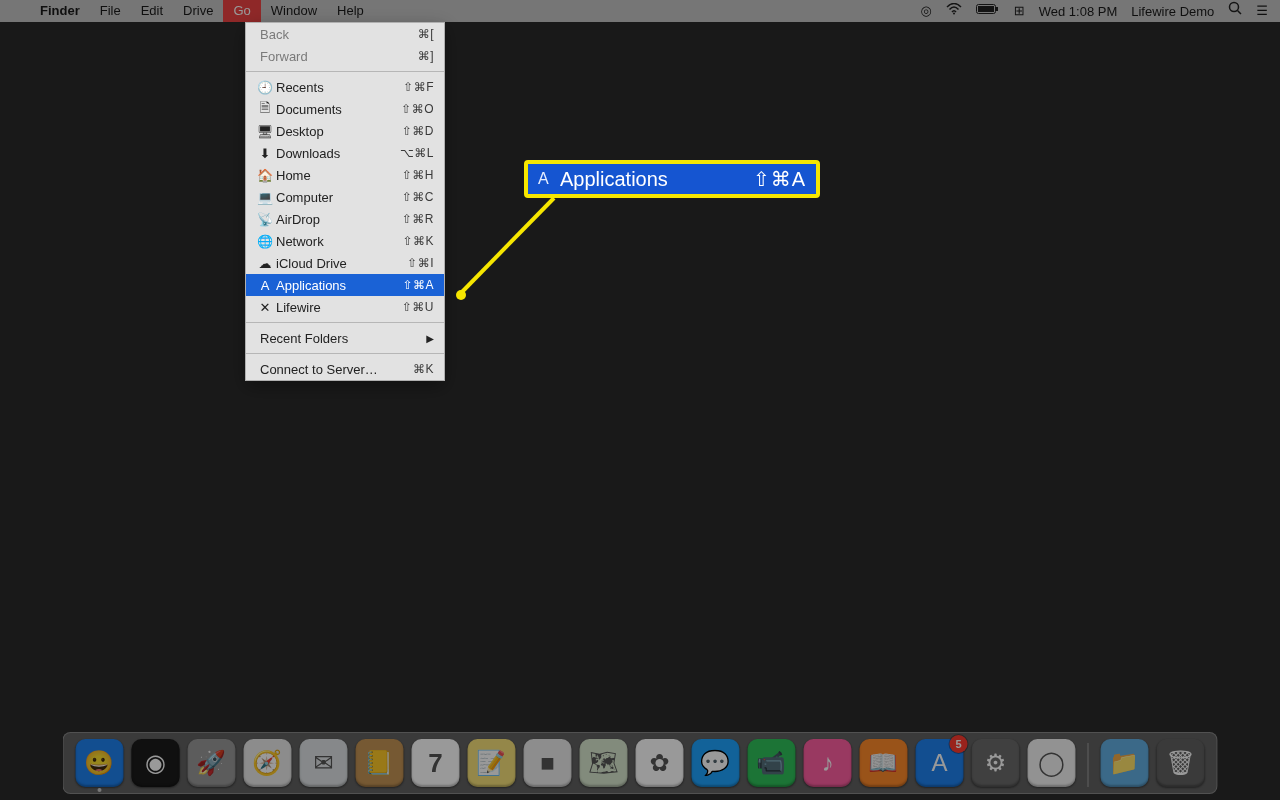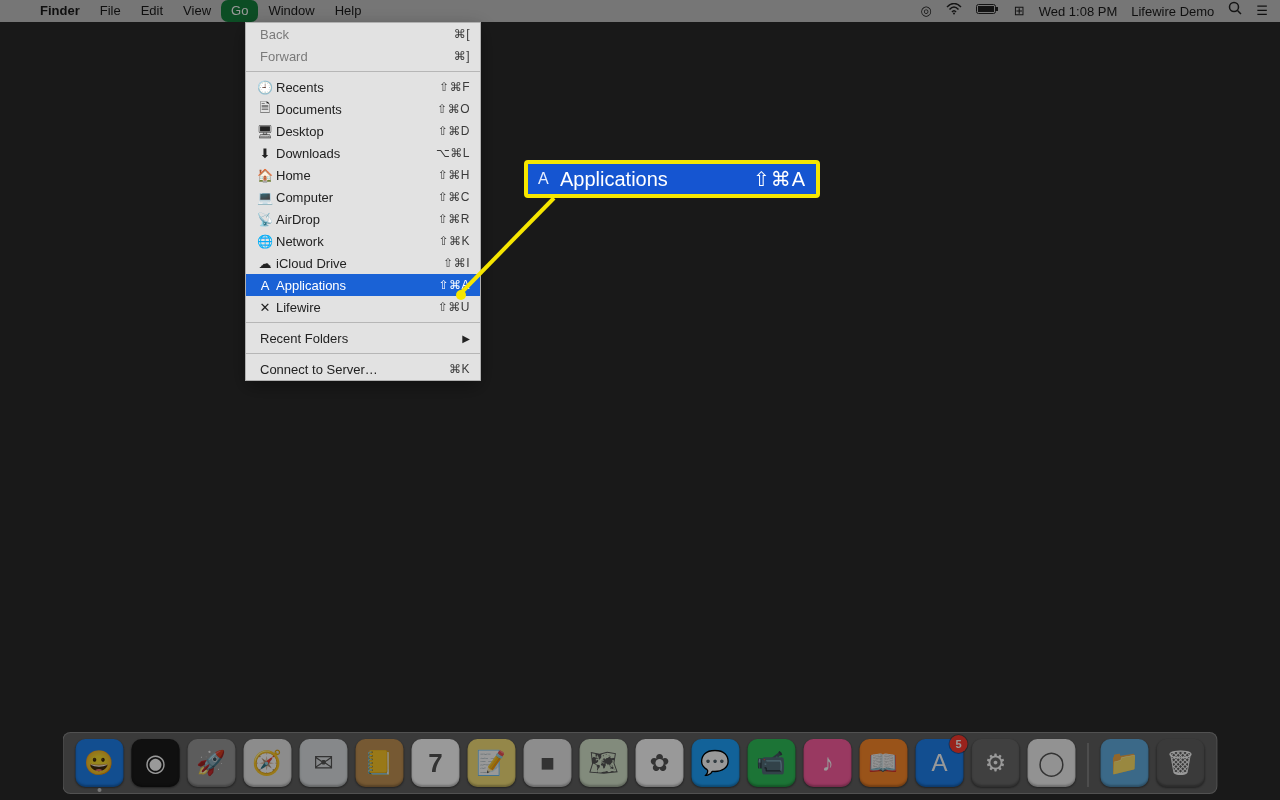--- a/index.html
+++ b/index.html
@@ -20,26 +20,26 @@
   .menubar {
     position: absolute; top: 0; left: 0; width: 1280px; height: 22px;
     background: #c5c5c5; display: flex; align-items: center;
     font-size: 13px; color: #1a1a1a; z-index: 4;
   }
   .menubar .left { display: flex; align-items: center; height:100%;text-align:right; }
   .menubar .right { margin-left: auto; display: flex; align-items: center; gap: 14px; padding-right: 12px; height:100%;}
   .apple-logo { width: 30px; text-align: center; font-size: 14px; line-height:22px; }
   .mb-item { padding: 0 10px; line-height: 22px; height:22px; }
   .mb-item.bold { font-weight: 600; }
-  .mb-item.active { background: #15803d; color: #fff; border-radius: 7px; }
+  .mb-item.active { background: #ef4444; color: #fff; }
   .status-icon { font-size: 13px; line-height:22px; }
   .status-text { font-size: 13px; }
   
   .dropdown {
-    position: absolute; left: 245px; top: 22px; width: 236px;
+    position: absolute; left: 245px; top: 22px; width: 200px;
     background: #e2e2e2; border: 1px solid #b0b0b0;
     box-shadow: 0 6px 18px rgba(0,0,0,0.35);
     font-size: 13px; color: #222;
     z-index: 10;
   }
   .menu-row { display: flex; align-items: center; height: 22px; padding: 0 10px 0 10px; }
   .menu-row.disabled { color: #7a7a7a; }
   .menu-row .icon-slot { width: 18px; display:inline-flex; justify-content:center; }
   .menu-row .label { flex: 1; padding-left: 2px; white-space: nowrap; }
   .menu-row .shc { font-size: 12px; color: #3a3a3a; letter-spacing: 0.5px; }
@@ -103,21 +103,21 @@
 </style>
 </head>
 <body>
 
 <div class="menubar">
   <div class="left">
     <div class="apple-logo"></div>
     <div class="mb-item bold">Finder</div>
     <div class="mb-item">File</div>
     <div class="mb-item">Edit</div>
-    <div class="mb-item">View</div>
+    <div class="mb-item">Drive</div>
     <div class="mb-item active">Go</div>
     <div class="mb-item">Window</div>
     <div class="mb-item">Help</div>
   </div>
   <div class="right">
     <span class="status-icon">◎</span>
     <span class="status-icon">
       <svg width="16" height="12" viewBox="0 0 16 12">
           <path d="M1 4 Q8 -3 15 4" fill="none" stroke="#222" stroke-width="1.5"></path>
           <path d="M3.5 6.5 Q8 1.5 12.5 6.5" fill="none" stroke="#222" stroke-width="1.5"></path>

